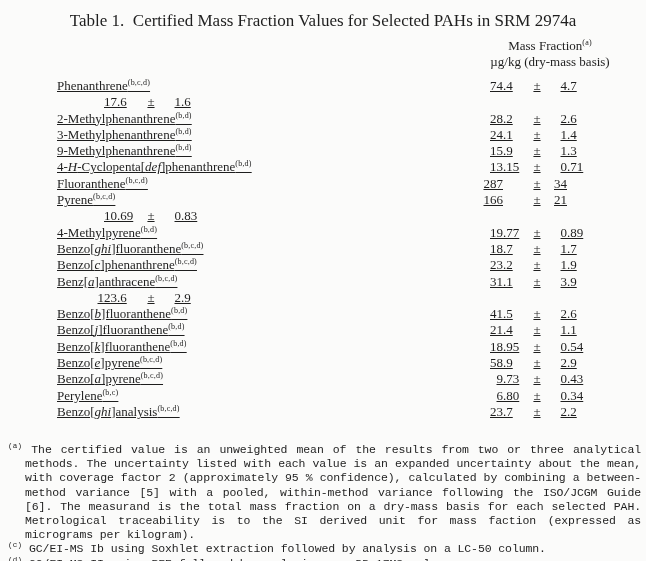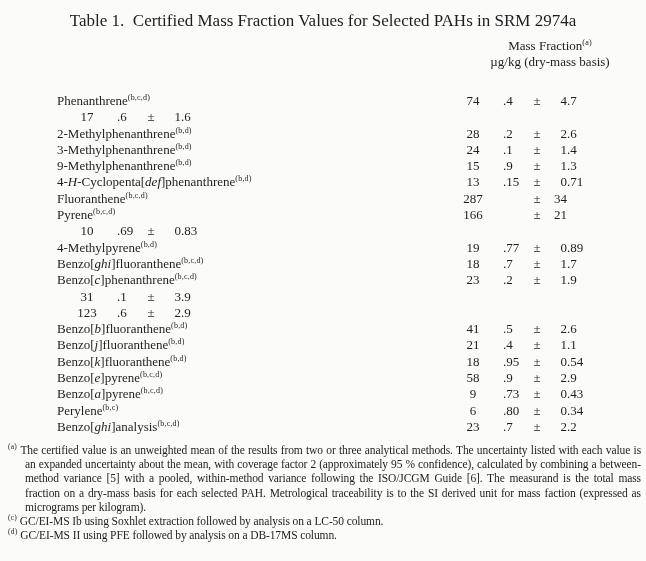--- a/index.html
+++ b/index.html
@@ -14,39 +14,39 @@
   .title {
     position:absolute; top:13px; left:0; width:100%;
     text-align:center; font-size:17px; line-height:15px;
     white-space:pre;
   }
   .col-header {
     position:absolute; top:38px; left:450px; width:200px;
     text-align:center; font-size:13px; line-height:16px;
   }
   sup { font-size:8px; vertical-align:super; line-height:0; letter-spacing:0.2px; }
-  .rows { position:absolute; top:93px; left:57px; width:530px; }
+  .rows { position:absolute; top:78px; left:57px; width:530px;text-decoration:underline; }
   .row {
     display:flex; align-items:baseline;
     height:16.3px; font-size:13px; line-height:16.3px;
     white-space:nowrap;
   }
   .cname { flex:1; overflow:hidden; }
-  .vint { width:60px; text-align:center; }
+  .vint { width:60px; text-align:right; }
   .vdec { width:20px; text-align:left; }
   .pm   { width:28px; text-align:center; }
   .uint { width:16px; text-align:right; }
   .udec { width:20px; text-align:left; }
   .footnotes {
     position:absolute; top:443px; left:8px; width:633px;
     font-size:11.5px; line-height:14.2px;
   }
   .footnote {
     text-align:justify;
-    padding-left:17px; text-indent:-17px;
+    padding-left:17px; text-indent:-17px;font-family:Liberation Mono, monospace;
   }
   .footnote sup { font-size:7.5px; }
   .footnote .ftext { letter-spacing:-0.1px; }
 </style>
 </head>
 <body>
 
 <div class="title">Table 1.  Certified Mass Fraction Values for Selected PAHs in SRM 2974a</div>
 
 <div class="col-header">
@@ -143,20 +143,21 @@
     </div>
     <div class="row">
       <span class="cname"><span>Benzo[</span><i>c</i><span>]phenanthrene</span><sup>(b,c,d)</sup></span>
       <span class="vint">23</span>
       <span class="vdec">.2</span>
       <span class="pm">±</span>
       <span class="uint">1</span>
       <span class="udec">.9</span>
     </div>
     <div class="row">
+      <span class="cname"><span>Benz[</span><i>a</i><span>]anthracene</span><sup>(b,c,d)</sup></span>
       <span class="vint">31</span>
       <span class="vdec">.1</span>
       <span class="pm">±</span>
       <span class="uint">3</span>
       <span class="udec">.9</span>
     </div>
     <div class="row">
       <span class="vint">123</span>
       <span class="vdec">.6</span>
       <span class="pm">±</span>

